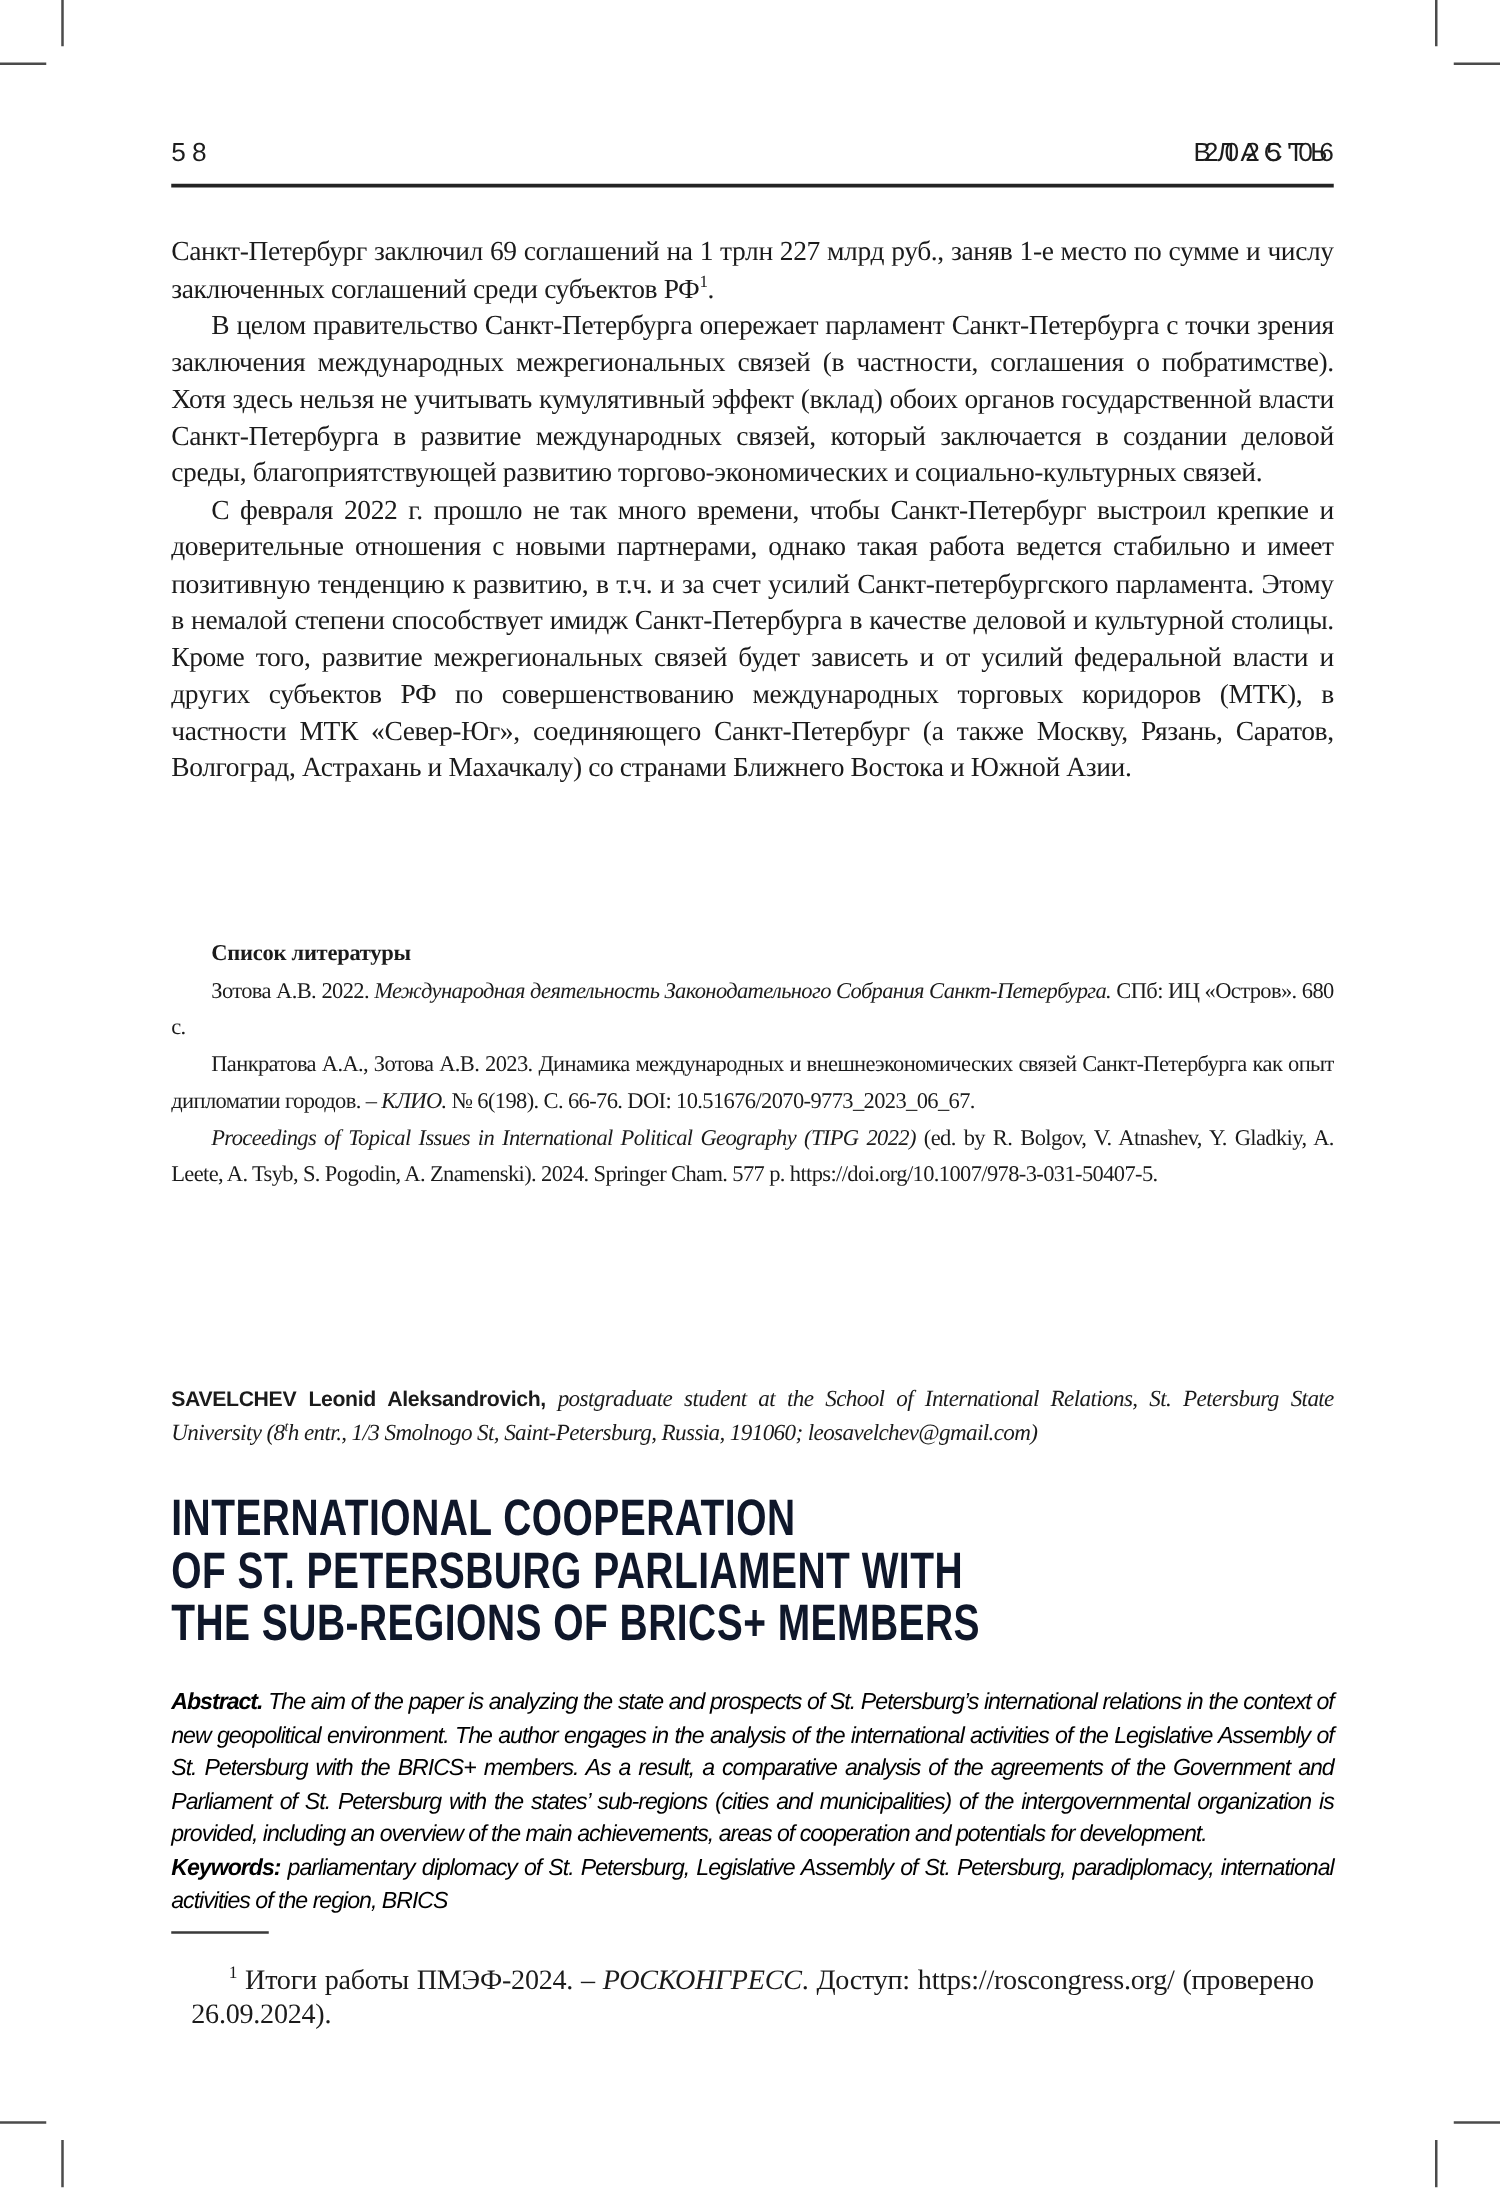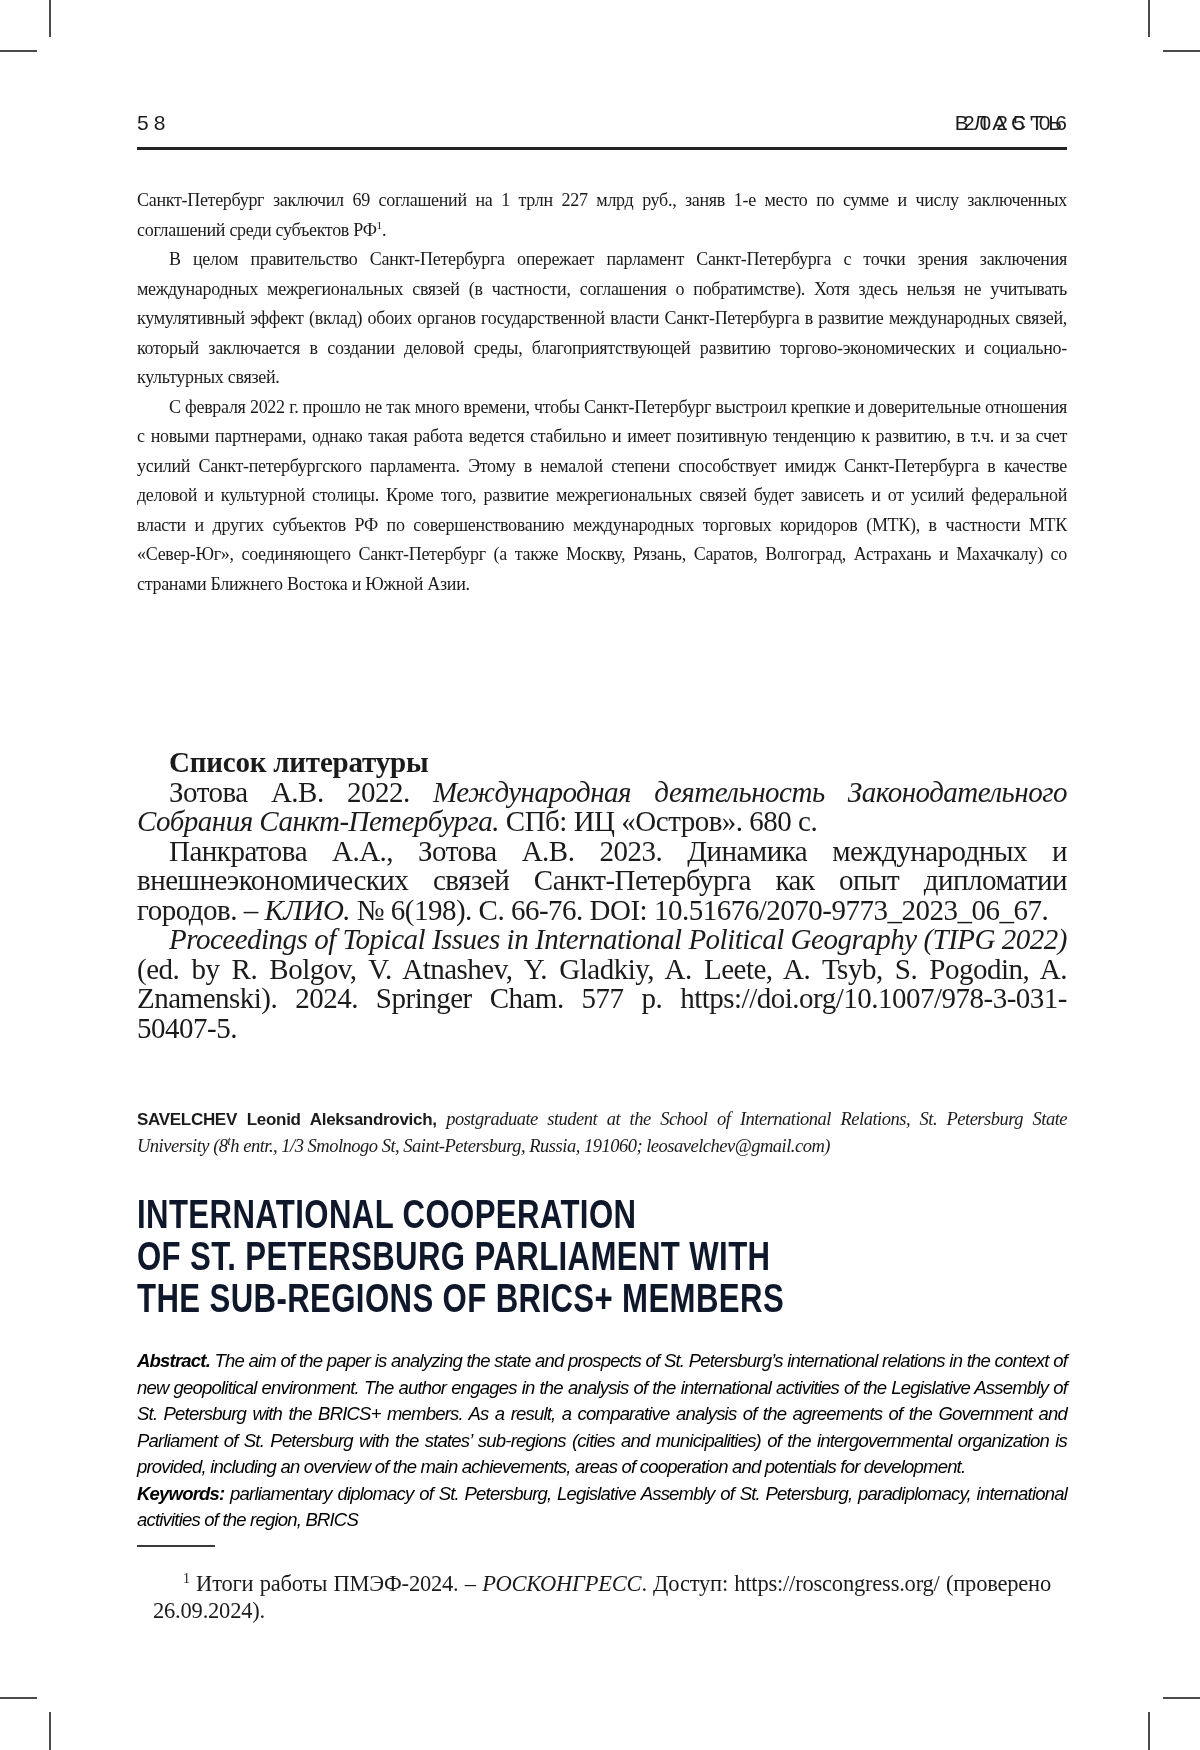--- a/index.html
+++ b/index.html
@@ -23,31 +23,31 @@
   .rh-center{ position: absolute; left: 0; right: 0; top: 0; text-align: right; }
   .rh-right { position: absolute; right: 0; top: 0; margin-right: -5px; }
   .head-rule {
     position: absolute; left: 137px; top: 147px; width: 930px; height: 3px;
     background: #242424;
   }
 
   
   .bodytext {
     position: absolute; left: 137px; top: 186px; width: 930px;
-    font-size: 18px; line-height: 29.5px; text-align: justify;
+    font-size: 22px; line-height: 29.5px; text-align: justify;
     letter-spacing: -0.3px;
   }
   .bodytext p, .refs p { margin: 0; padding: 0; }
   .indent { text-indent: 32px; }
   sup.s { font-size: 62%; vertical-align: super; line-height: 0; }
 
   
   .refs {
     position: absolute; left: 137px; top: 748px; width: 930px;
-    font-size: 29px; line-height: 29.5px; text-align: justify;
+    font-size: 18px; line-height: 29.5px; text-align: justify;
     letter-spacing: -0.5px;
   }
   .refs-heading { font-weight: bold; text-indent: 32px; letter-spacing: -0.2px; }
 
   
   .author-block {
     position: absolute; left: 137px; top: 1106px; width: 930px;
     font-size: 18.5px; line-height: 27px; text-align: justify;
     letter-spacing: -0.5px;
   }

